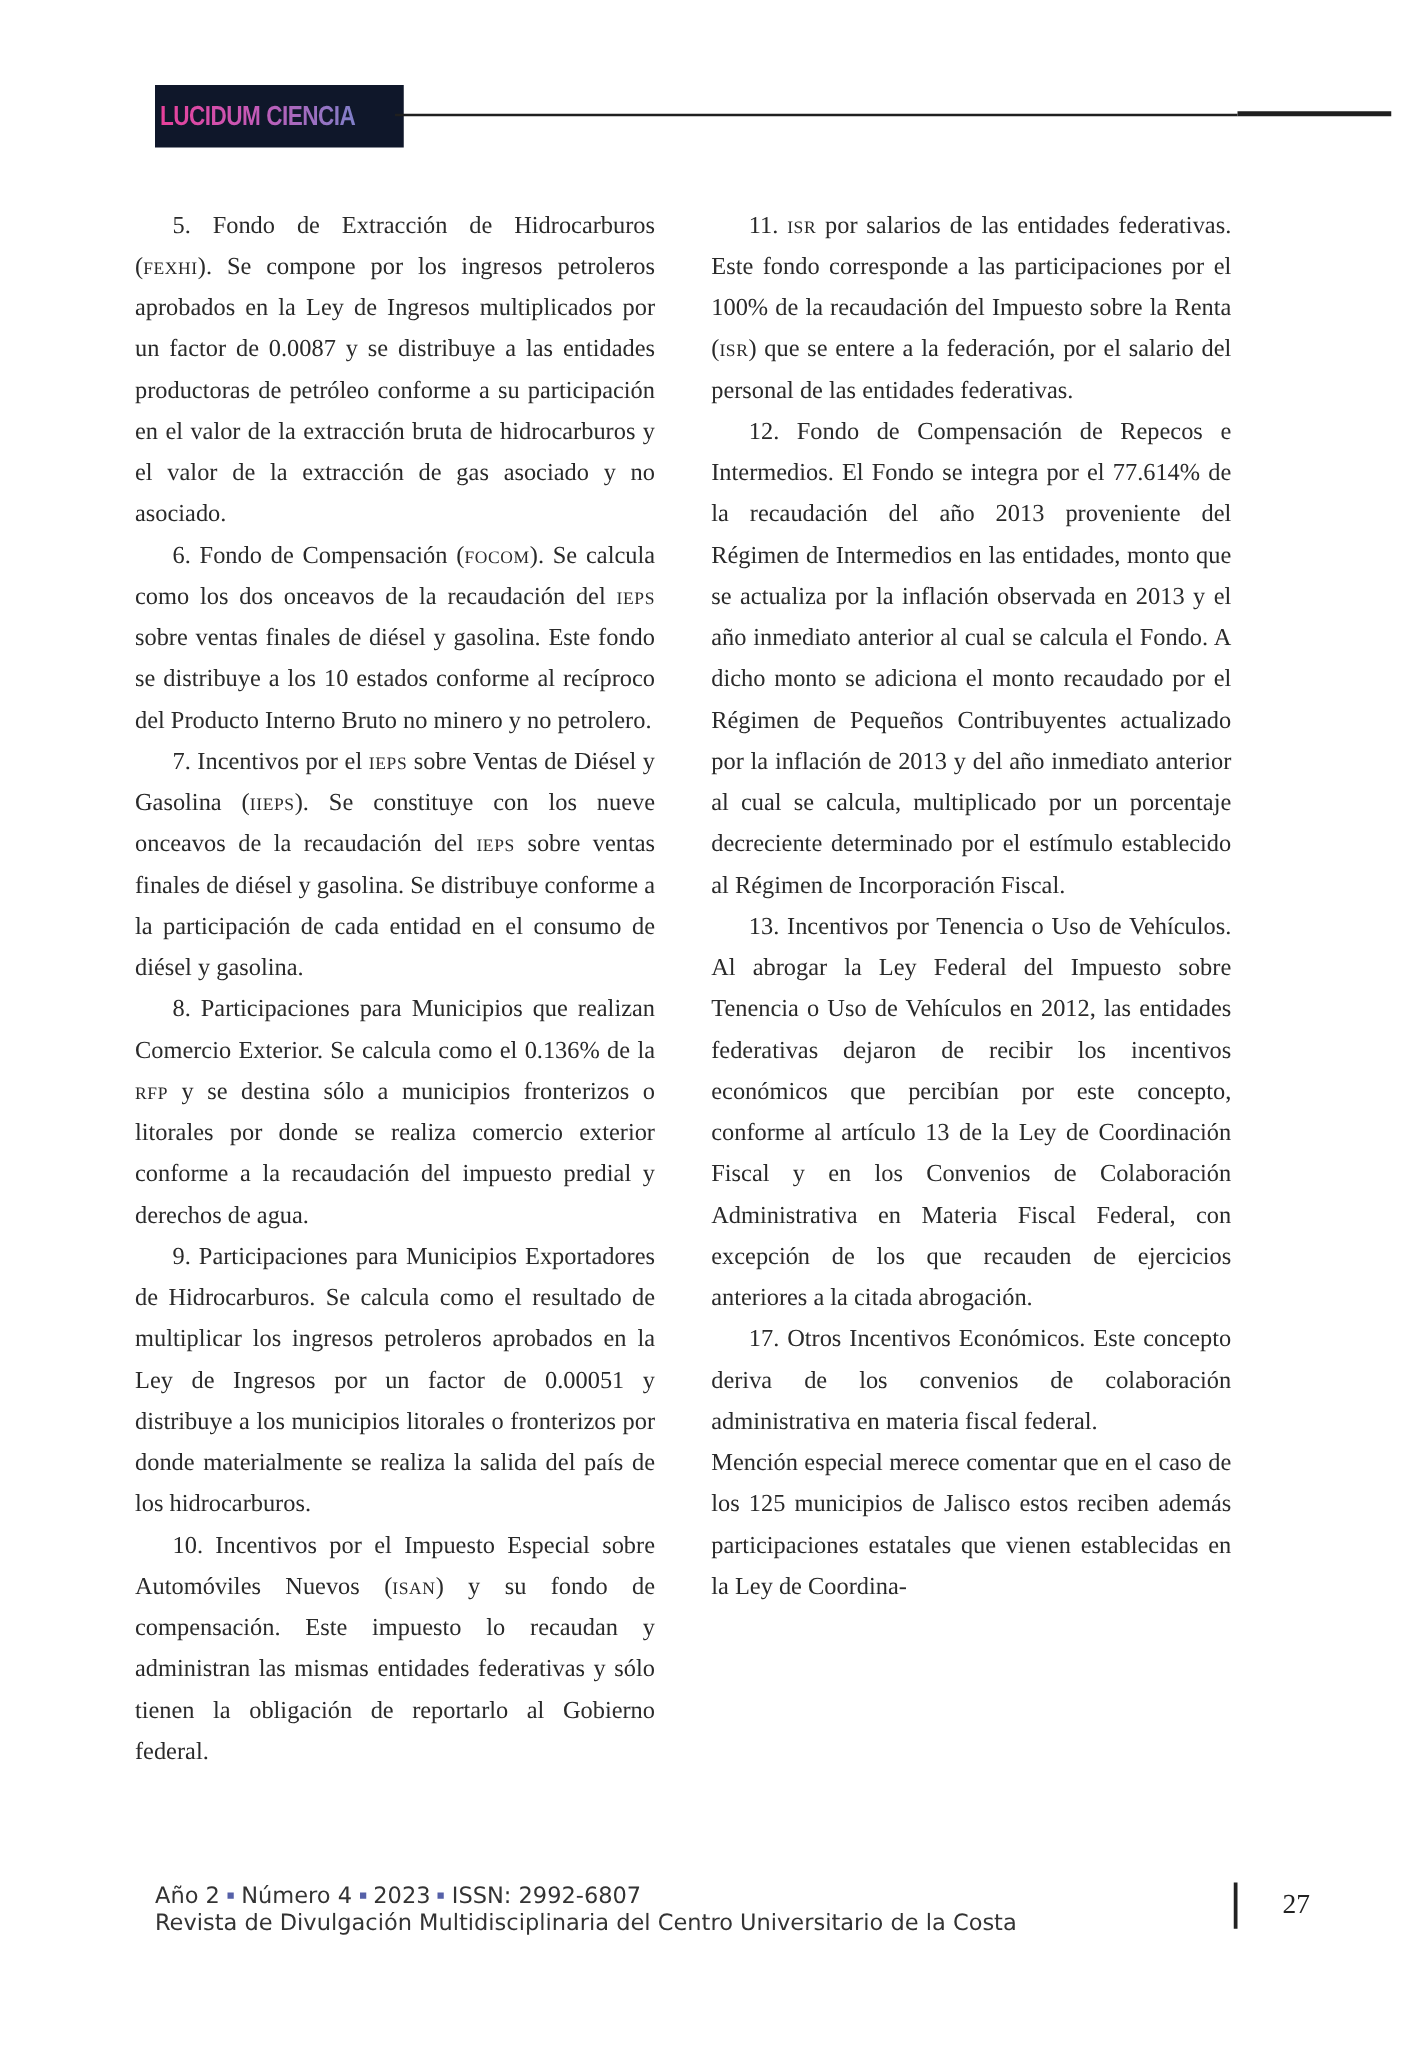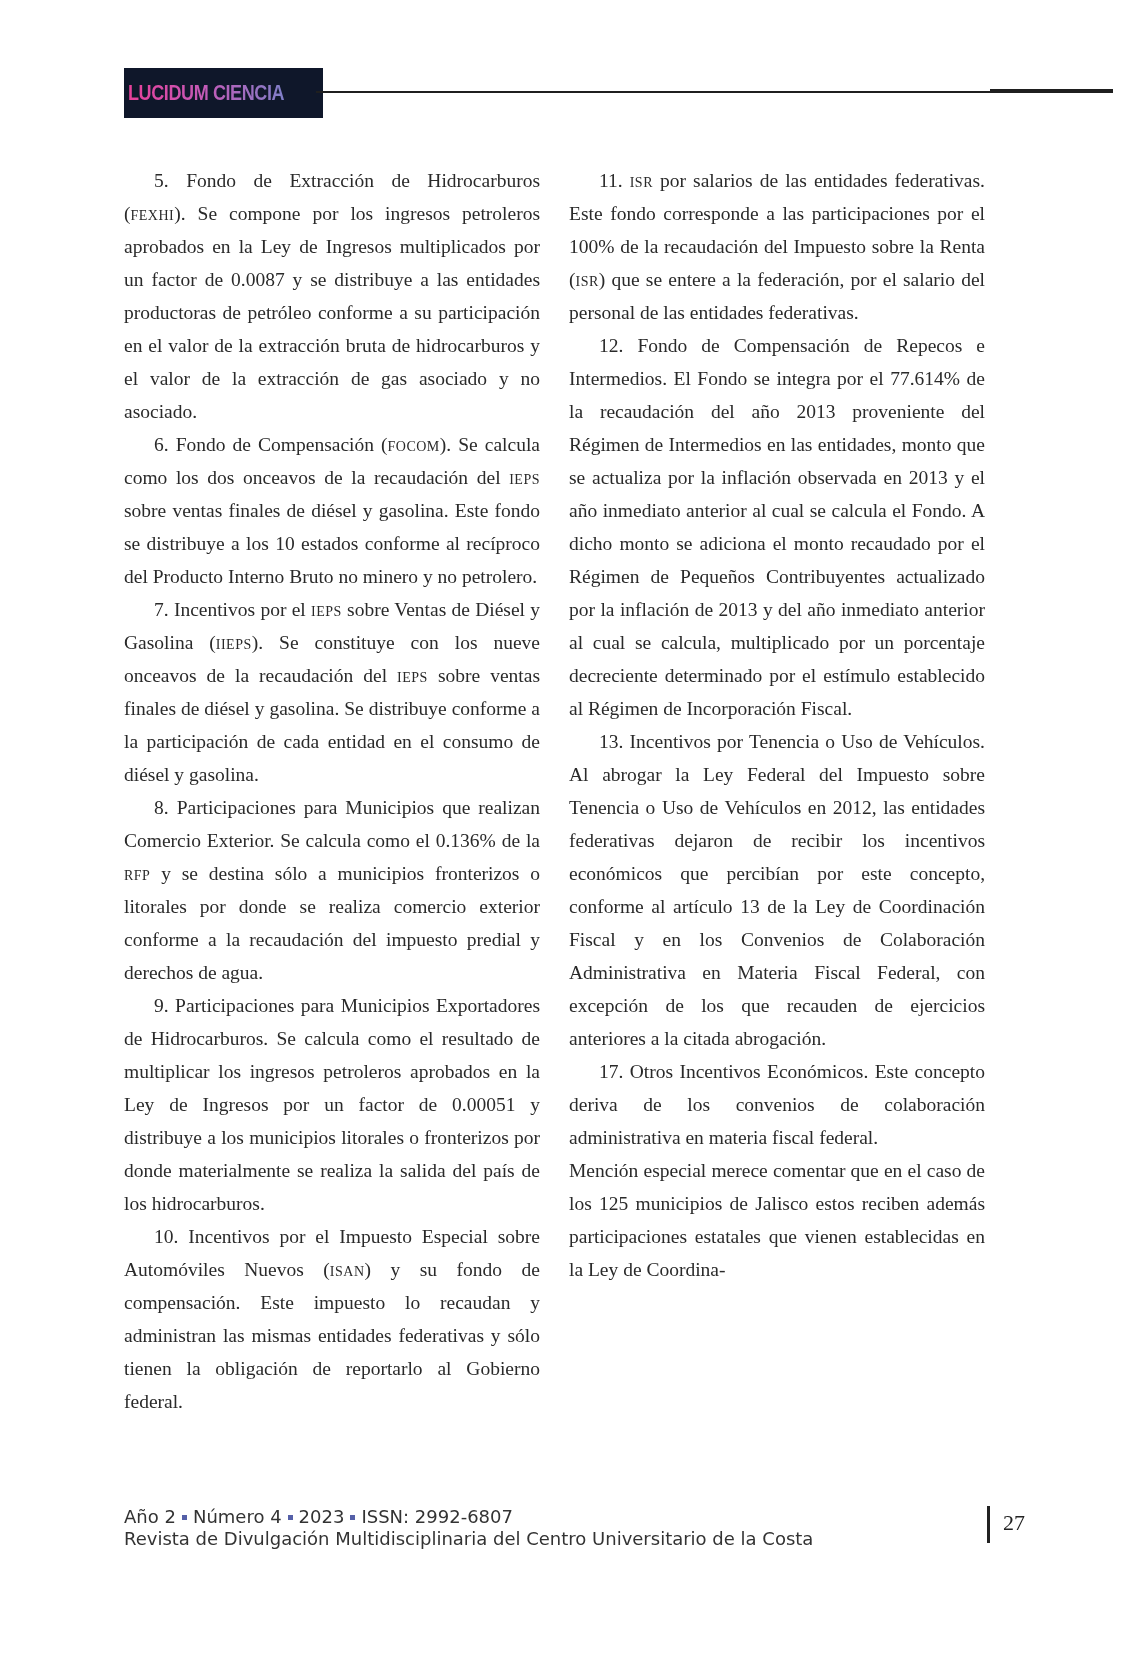--- a/index.html
+++ b/index.html
@@ -3,29 +3,29 @@
 <meta charset="utf-8">
 <style>
   html, body { margin:0; padding:0; background:#ffffff; }
   body { width:1123px; height:1654px; position:relative; overflow:hidden; font-family:"Liberation Serif","DejaVu Serif",serif; color:#2a2a2a; }
   .header-logo { position:absolute; left:124px; top:68px; height:26px; padding:12px 4px; background:#0f172a; display:flex; align-items:center; }
   .header-logo span { font-family:"Liberation Sans","DejaVu Sans",sans-serif; font-weight:bold; font-size:22px; letter-spacing:-0.5px; transform:scaleX(0.82); transform-origin:left center; display:inline-block;
      background:linear-gradient(90deg,#e8409a 0%,#c25bb8 50%,#7f7fc8 100%); -webkit-background-clip:text; background-clip:text; color:transparent; white-space:nowrap; line-height:26px; }
   .header-line { position:absolute; left:316px; top:91px; width:674px; height:2px; background:#1f1f1f; }
   .header-bar { position:absolute; left:990px; top:89px; width:123px; height:4px; background:#1f1f1f; }
   .col { position:absolute; top:164px; width:416px; font-size:19.5px; line-height:33px; text-align:justify; hyphens:manual; }
-  .col.left { left:124px; }
+  .col.left { left:108px; }
   .col.right { left:569px; }
   .col p { margin:0; text-indent:30px; }
   .col p.noindent { text-indent:0; }
   .sc { font-variant:small-caps; text-transform:lowercase; letter-spacing:0.5px; }
   .footer { position:absolute; left:124px; top:1506px; font-family:"DejaVu Sans","Liberation Sans",sans-serif; font-size:18px; color:#333; line-height:22px; }
   .footer .bullet { display:inline-block; width:5px; height:5px; background:#5560a8; margin:0 6px; vertical-align:middle; position:relative; top:-1px; }
   .page-sep { position:absolute; left:987px; top:1506px; width:3px; height:37px; background:#222; }
-  .page-num { position:absolute; left:1003px; top:1510px; font-size:22px; color:#222; font-family:"Liberation Serif","DejaVu Serif",serif; }
+  .page-num { position:absolute; left:1026px; top:1510px; font-size:22px; color:#222; font-family:"Liberation Serif","DejaVu Serif",serif; }
 </style>
 </head>
 <body>
 
 <div class="header-logo">
   <span>LUCIDUM CIENCIA</span>
 </div>
 <div class="header-line"></div>
 <div class="header-bar"></div>
 

